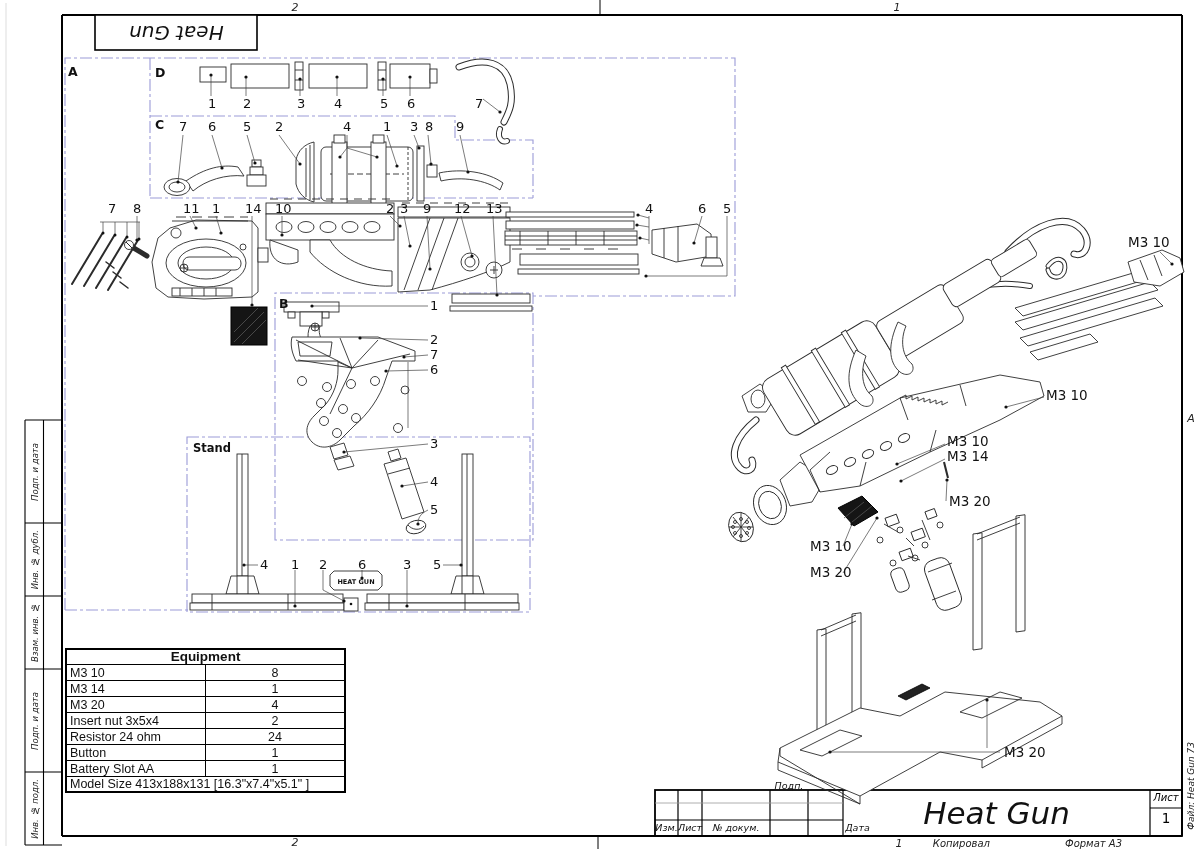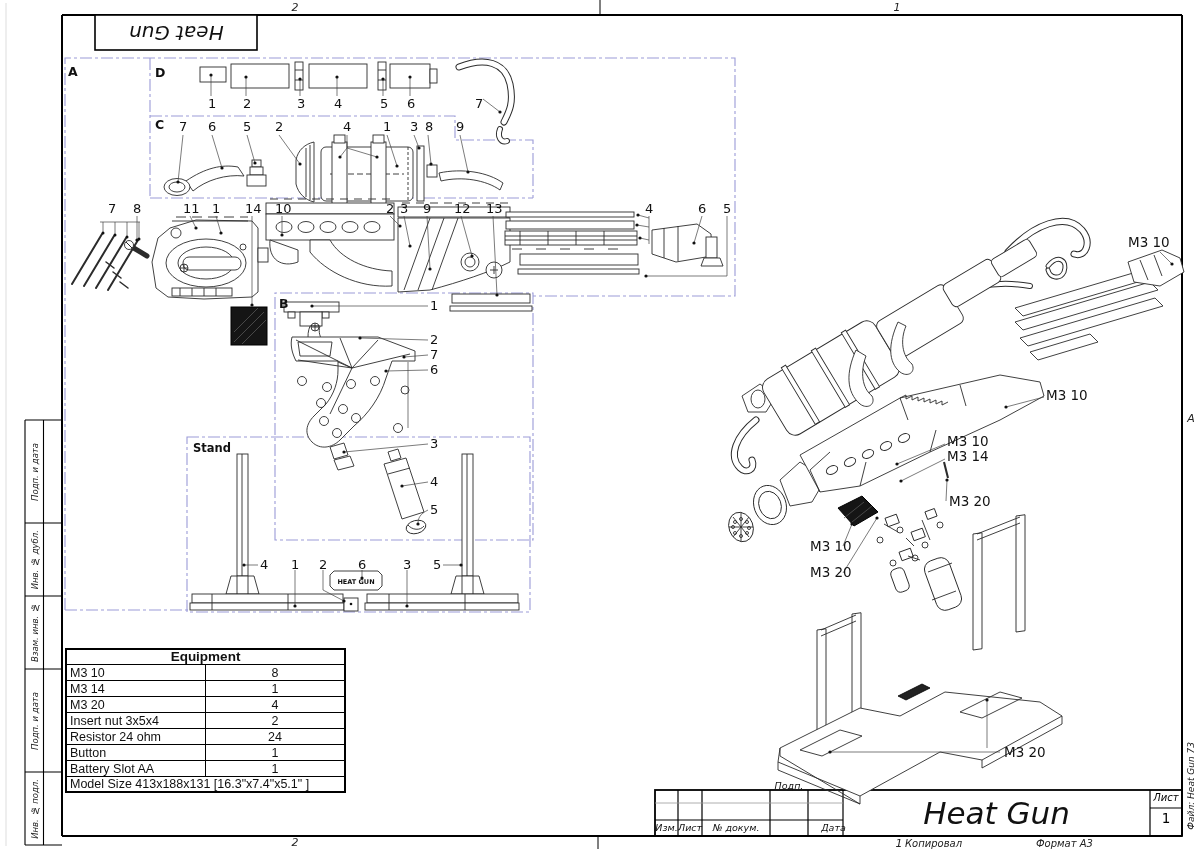--- a/index.html
+++ b/index.html
@@ -1,21 +1,21 @@
 <!DOCTYPE html>
 <html><head>
 <meta charset="utf-8">
 <style>
   * { margin:0; padding:0; box-sizing:border-box; }
   html,body { width:1200px; height:849px; background:#fff; font-family:"Liberation Sans", sans-serif; }
   #page { position:relative; width:1200px; height:849px; background:#fff; overflow:hidden; }
   svg { position:absolute; left:0; top:0; z-index:1; }
   .ov { position:absolute; z-index:2; }
   .zone { font:italic 11px "DejaVu Sans", sans-serif; color:#222; text-align:center; }
-  .ftr { font:italic 10px "DejaVu Sans", sans-serif; color:#222; text-align:left; }
+  .ftr { font:italic 10px "DejaVu Sans", sans-serif; color:#222; text-align:right; }
   .stamp { left:95px; top:15px; width:162px; height:35px; display:flex; align-items:center; justify-content:center; }
   .stamp span { transform:rotate(180deg); font:italic 20px "DejaVu Sans", sans-serif; color:#111; }
   .vtext { display:flex; align-items:center; justify-content:center; }
   .vtext span { writing-mode:vertical-rl; transform:rotate(180deg); white-space:nowrap; font:italic 8.5px "DejaVu Sans", sans-serif; color:#222; }
   .filetxt span { font:italic 9px "DejaVu Sans", sans-serif; }
   
   #equip { left:65px; top:648px; width:242px; height:174px; }
   #equip table { border-collapse:collapse; width:281px; table-layout:fixed; }
   #equip td, #equip th { border:1px solid #000; font-size:12.5px; color:#111; padding:0 3px; height:16px; line-height:14px; overflow:hidden; white-space:nowrap; }
   #equip table { border:2px solid #000; }
@@ -545,18 +545,18 @@
             <td colspan="2">Model Size 413x188x131 [16.3"x7.4"x5.1" ]</td>
           </tr>
     </tbody>
       </table>
   </div>
 
   <div class="tb-txt" style="left:655px;top:822px;width:23px">Изм.</div>
   <div class="tb-txt" style="left:678px;top:822px;width:24px">Лист</div>
   <div class="tb-txt" style="left:702px;top:822px;width:68px">№ докум.</div>
   <div class="tb-txt" style="left:770px;top:780px;width:38px">Подп.</div>
-  <div class="tb-txt" style="left:816px;top:822px;width:35px">Дата</div>
+  <div class="tb-txt" style="left:840px;top:822px;width:35px">Дата</div>
   <div class="tb-title">Heat Gun</div>
   <div class="tb-sheet-label">Лист</div>
   <div class="tb-sheet-val">1</div>
 
 </div>
 
 </body></html>

